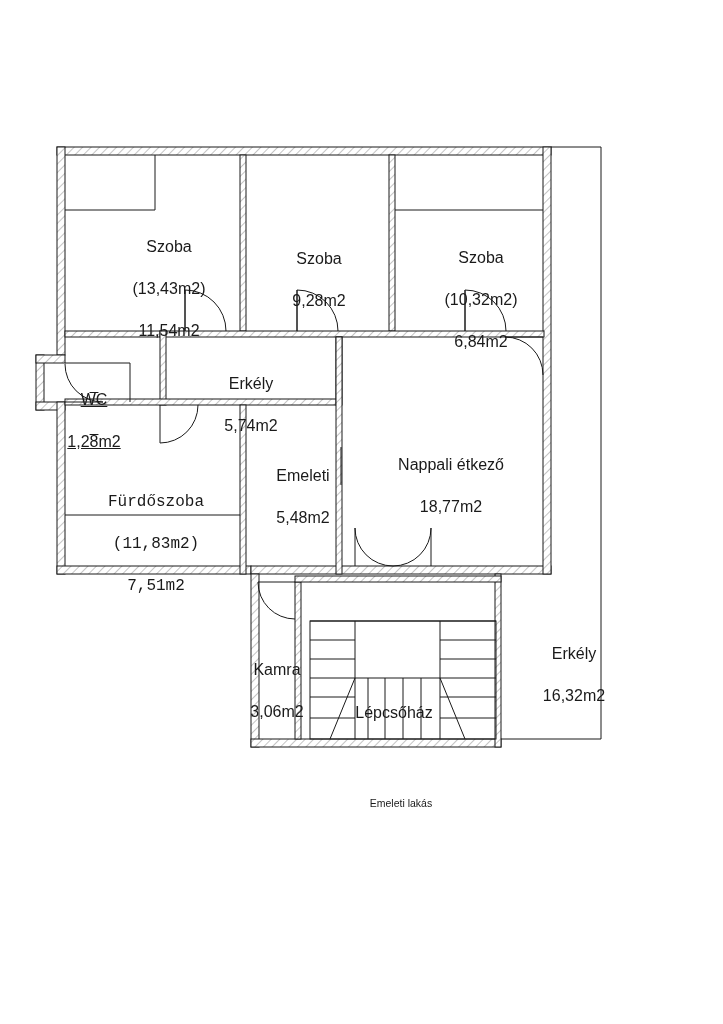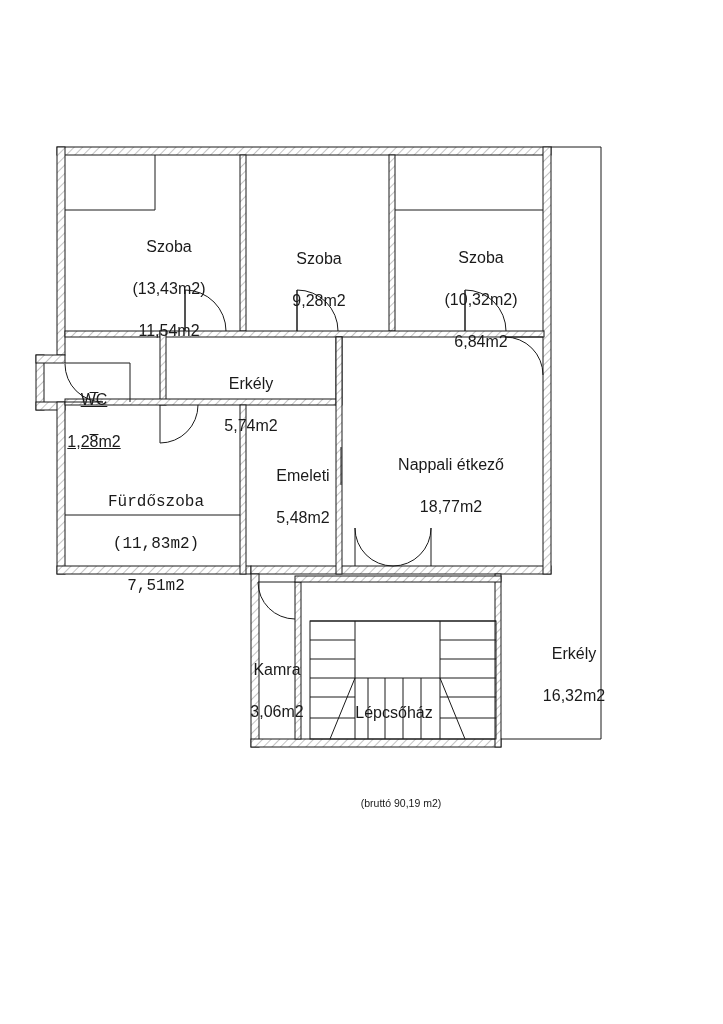--- a/index.html
+++ b/index.html
@@ -214,14 +214,14 @@
 <div class="room-label" style="left:334px; top:678px; width:120px;">
   <span class="lbl-line">Lépcsőház</span>
 </div>
 
 <div class="room-label" style="left:514px; top:619px; width:120px;">
   <span class="lbl-line">Erkély</span>
   <span class="lbl-line">16,32m2</span>
 </div>
 
 <div class="caption" style="left:281px; top:766px; width:240px;">
-  <span class="lbl-line">(bruttó 90,19 m2)</span>
+  <span class="lbl-line">Emeleti lakás</span>
 </div>
 
 </body></html>

